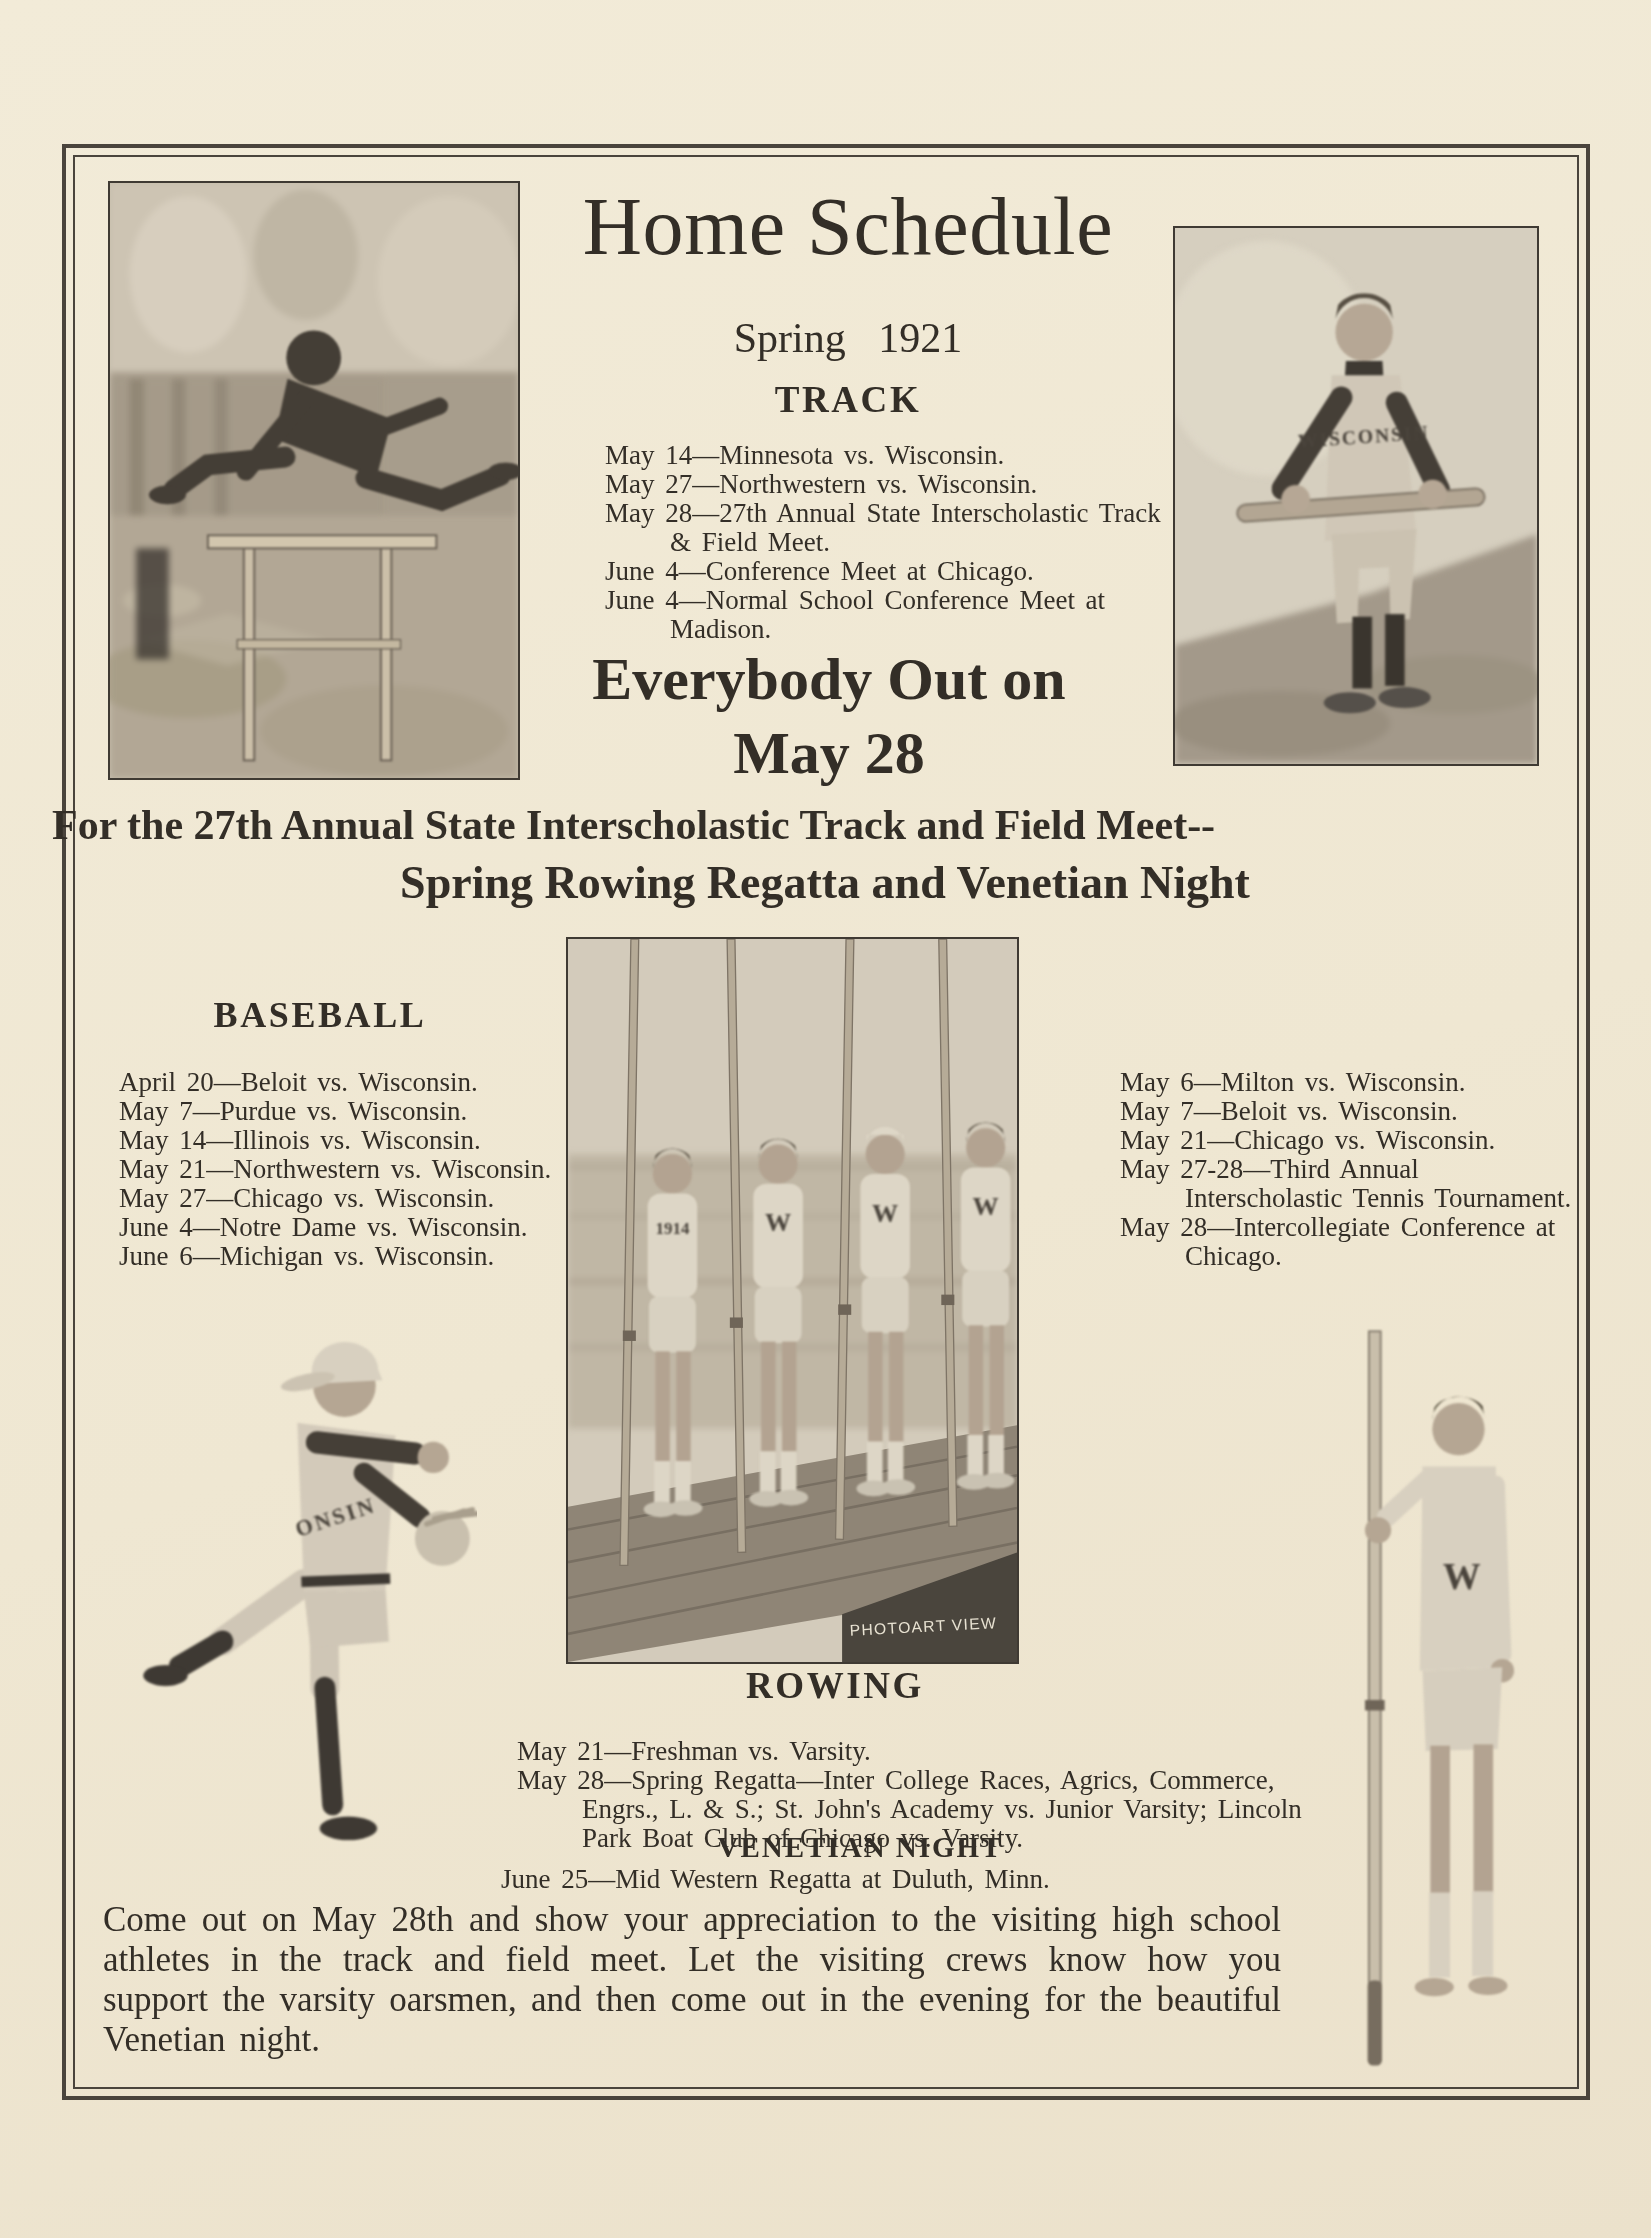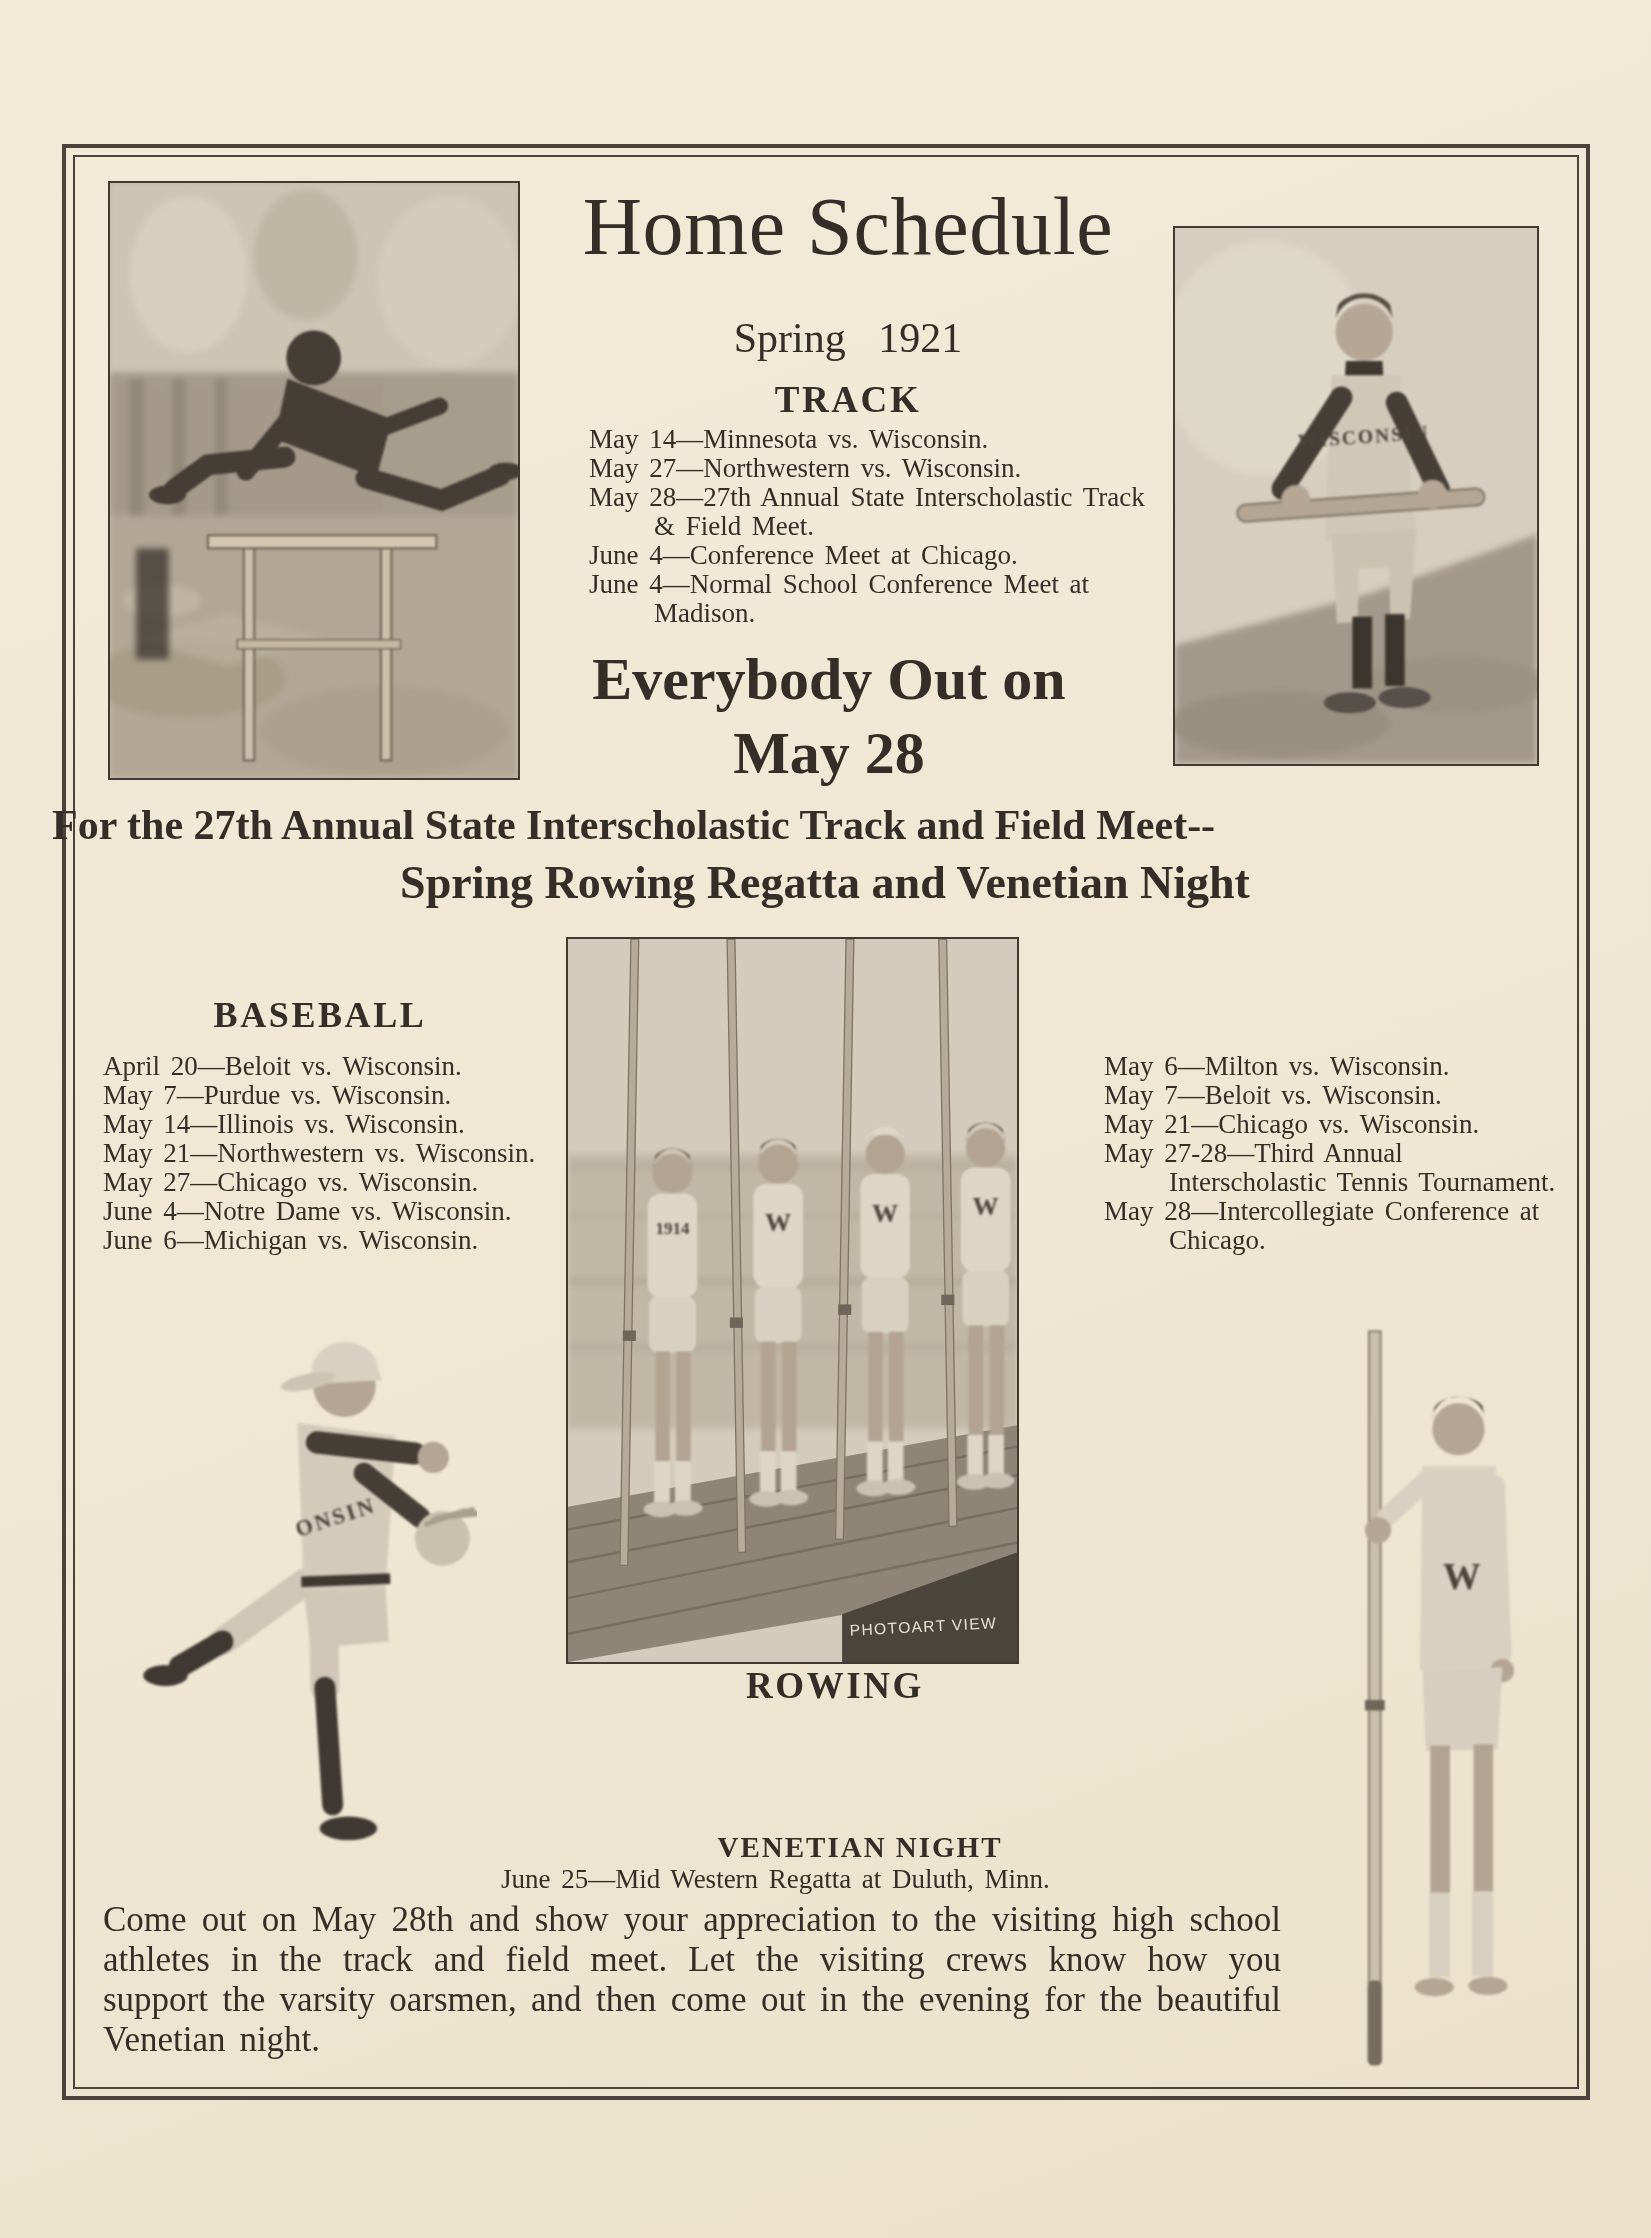--- a/index.html
+++ b/index.html
@@ -18,21 +18,21 @@
   .cutout { overflow:hidden; }
   
   .title   { left:522px; top:184px;  width:652px; text-align:center; font-size:82px; line-height:1.05; letter-spacing:0.7px; }
   .season  { left:522px; top:314px;  width:652px; text-align:center; font-size:42px;  word-spacing:22px; }
   .h-sport { text-align:center; font-weight:bold; letter-spacing:2.6px; }
   .track-head    { left:522px;  top:378px;  width:652px; font-size:37px; }
   .baseball-head { left:98px;  top:994px; width:444px;  font-size:36px; }
   .tennis-head   { left:1096px; top:994px; width:457px;  font-size:36px; }
   .rowing-head   { left:499px;  top:1664px; width:672px; font-size:37px; }
   .venetian-head { left:524px;  top:1831px; width:672px; font-size:29px; text-align:center; font-weight:bold; letter-spacing:2px; }
-  ul.sched { margin:0; padding:0; list-style:none; font-size:27px; line-height:29px; word-spacing:3.9px; }
+  ul.sched { margin:16px; padding:0; list-style:none; font-size:27px; line-height:29px; word-spacing:3.9px; }
   ul.sched li { padding-left:65px; text-indent:-65px; }
   .track-list    { left:589px;  top:425px;  width:587px;  }
   .baseball-list { left:103px;  top:1052px; width:476px;  }
   .tennis-list   { left:1104px; top:1052px; width:457px;  }
   .rowing-list   { left:501px;  top:1721px; width:803px; }
   .venetian-item { left:501px;  top:1865px; width:803px; font-size:27px; line-height:29px; word-spacing:3.9px; }
   .banner1 { left:405px; top:649px;  width:848px; text-align:center; font-size:60px; font-weight:bold; line-height:1.0; }
   .banner2 { left:405px; top:723px; width:848px; text-align:center; font-size:60px; font-weight:bold; line-height:1.0; }
   .headline1 { left:52px; top:804px; width:1546px; text-align:left; font-size:42px; font-weight:bold; line-height:1.0; }
   .headline2 { left:52px; top:860px; width:1546px; text-align:center; font-size:46px; font-weight:bold; line-height:1.0; }
@@ -265,20 +265,25 @@
         <path d="M488,340 L545,320 M500,332 L558,318 M512,330 L566,324" stroke="#a99f8d" stroke-width="8" stroke-linecap="round" fill="none"></path>
         <circle cx="362" cy="128" r="48" fill="#b5a693"></circle>
         <path d="M312,108 A50,44 0 0 1 414,104 L420,120 L306,126 Z" fill="#d8d0c0"></path>
         <ellipse cx="306" cy="122" rx="42" ry="12" fill="#ccc3b2" transform="rotate(-12 306 122)"></ellipse>
         <text class="jersey" x="352" y="340" font-size="34" letter-spacing="4" text-anchor="middle" transform="rotate(-18 352 340)">ONSIN</text>
       </g>
     </svg>
   </div>
 
   <div class="abs h-sport rowing-head">ROWING</div>
+  <ul class="abs sched rowing-list">
+
+  <li>May 21—Freshman vs. Varsity.</li>
+      <li>May 28—Spring Regatta—Inter College Races, Agrics, Commerce, Engrs., L. &amp; S.; St. John's Academy vs. Junior Varsity; Lincoln Park Boat Club of Chicago vs. Varsity.</li>
+    </ul>
 
   <div class="abs venetian-head">VENETIAN NIGHT</div>
   <div class="abs venetian-item">June 25—Mid Western Regatta at Duluth, Minn.</div>
 
   <div class="abs closing">Come out on May 28th and show your appreciation to the visiting high school athletes in the track and field meet.  Let the visiting crews know how you support the varsity oarsmen, and then come out in the evening for the beautiful Venetian night.</div>
 
   <div class="abs cutout cutout-oarsman">
     <svg viewBox="0 0 335 1180" preserveAspectRatio="none">
       <g class="blur-mild">
         <g>

